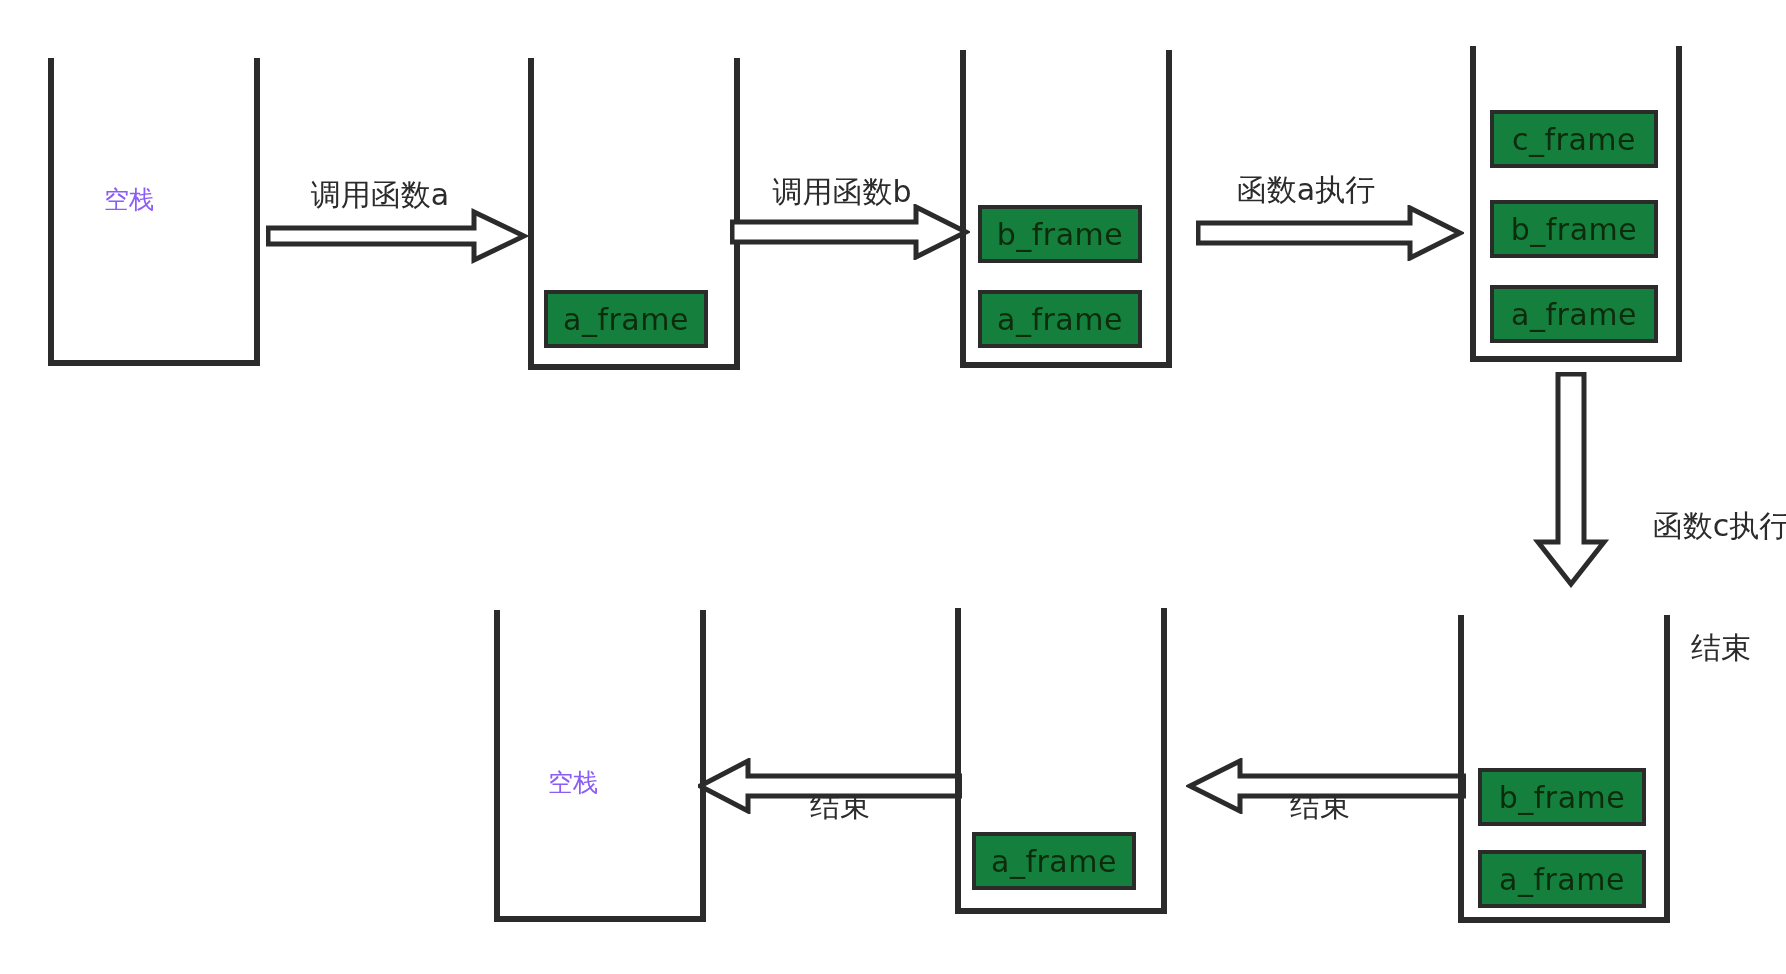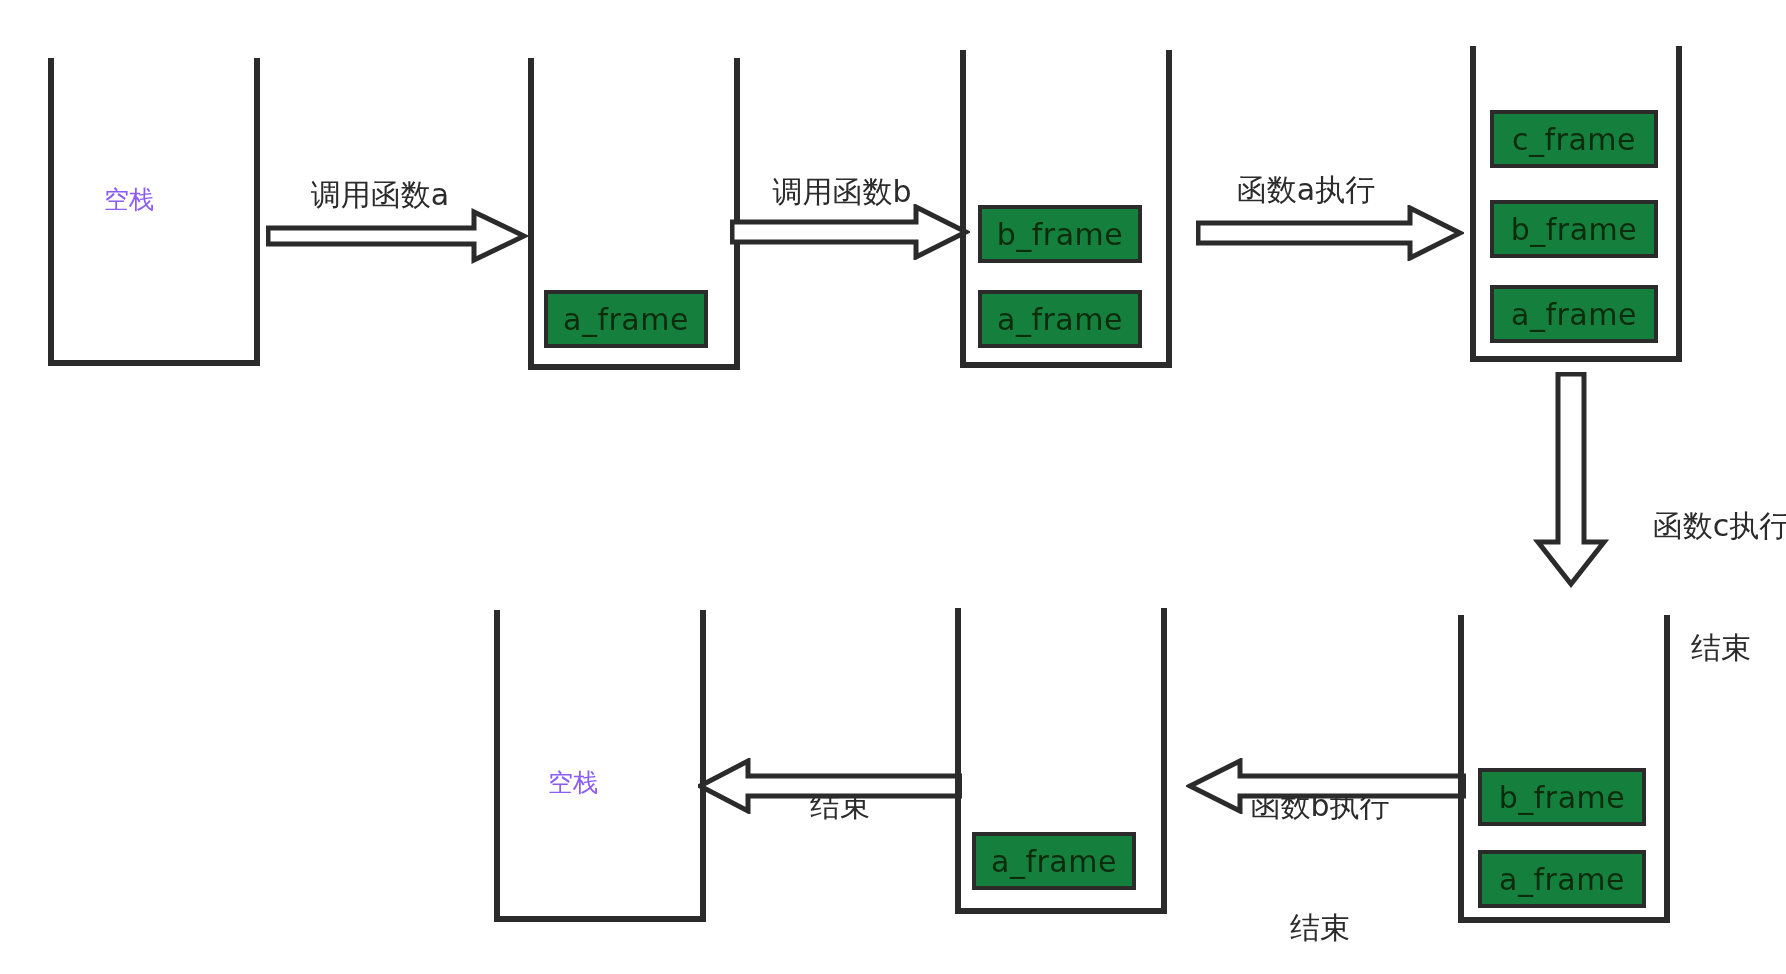--- a/index.html
+++ b/index.html
@@ -110,21 +110,20 @@
     <div>结束</div>
   </div>
   <svg class="arrow-svg" style="left:698px; top:758px;" width="264" height="56" viewBox="0 0 264 56">
     <polygon points="262,18 50,18 50,3 2,28 50,53 50,38 262,38" fill="#ffffff" stroke="#2b2b2b" stroke-width="5" stroke-linejoin="miter"></polygon>
   </svg>
 
   <div class="stack" style="left:955px; top:608px; width:212px; height:306px;"></div>
   <div class="frame" style="left:972px; top:832px; width:164px; height:58px;">a_frame</div>
 
   <div class="arrow-label" style="left:1210px; top:705px; width:220px; text-align:center;">
-    <div>函数b执行</div>
     <div>结束</div>
   </div>
   <svg class="arrow-svg" style="left:1186px; top:758px;" width="280" height="56" viewBox="0 0 280 56">
     <polygon points="278,18 54,18 54,3 4,28 54,53 54,38 278,38" fill="#ffffff" stroke="#2b2b2b" stroke-width="5" stroke-linejoin="miter"></polygon>
   </svg>
 
   <div class="stack" style="left:1458px; top:615px; width:212px; height:308px;"></div>
   <div class="frame" style="left:1478px; top:768px; width:168px; height:58px;">b_frame</div>
   <div class="frame" style="left:1478px; top:850px; width:168px; height:58px;">a_frame</div>
 

